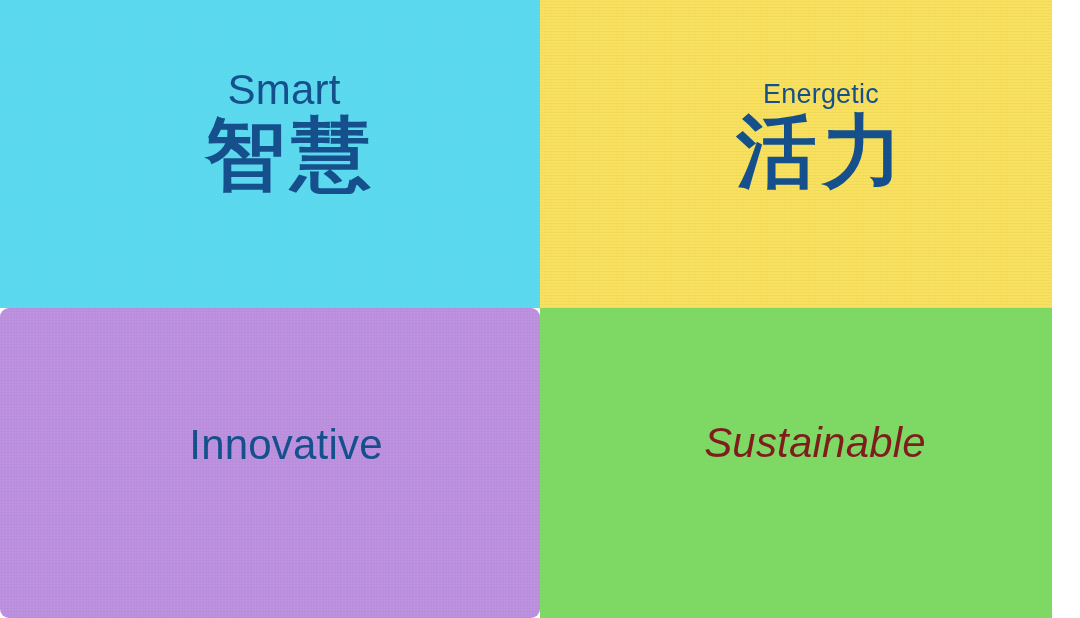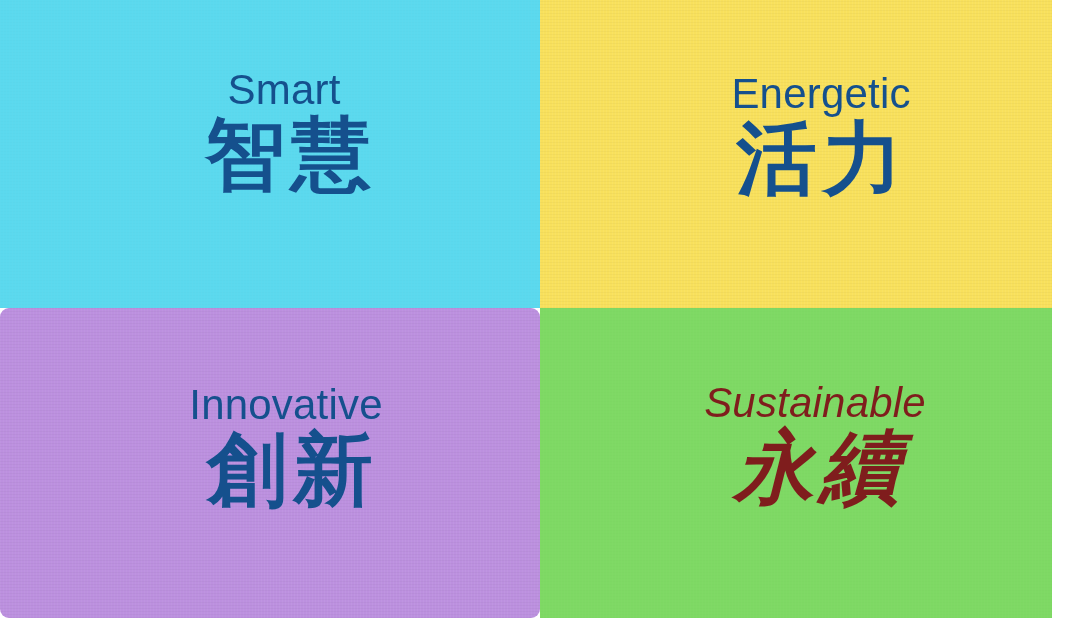--- a/index.html
+++ b/index.html
@@ -103,33 +103,31 @@
 
     <div class="quadrant flat q-smart" style="background-color: rgb(91, 217, 238);">
       <div class="text-block" style="color: rgb(21, 80, 141);">
         <div class="latin" style="font-size: 42px;">Smart</div>
         <div class="cjk" style="font-size: 80px;">智慧</div>
       </div>
     </div>
 
     <div class="quadrant q-energetic" style="background-color: rgb(248, 224, 92);">
       <div class="text-block" style="color: rgb(21, 80, 141);">
-        <div class="latin" style="font-size: 42px;">Energetic</div>
+        <div class="latin" style="font-size: 27px;">Energetic</div>
         <div class="cjk" style="font-size: 80px;">活力</div>
       </div>
     </div>
 
     <div class="quadrant q-innovative" style="background-color: rgb(188, 144, 223); border-radius: 9px;">
       <div class="text-block" style="color: rgb(21, 80, 141);">
         <div class="latin" style="font-size: 42px;">Innovative</div>
-        <div class="cjk" style="font-size: 80px;">創新</div>
       </div>
     </div>
 
     <div class="quadrant flat q-sustainable" style="background-color: rgb(126, 217, 100);">
       <div class="text-block" style="color: #7f1d1d; font-style: italic;">
         <div class="latin" style="font-size: 42px;">Sustainable</div>
-        <div class="cjk" style="font-size: 80px;">永續</div>
       </div>
     </div>
 
   </div>
 </div>
 
 </body></html>

